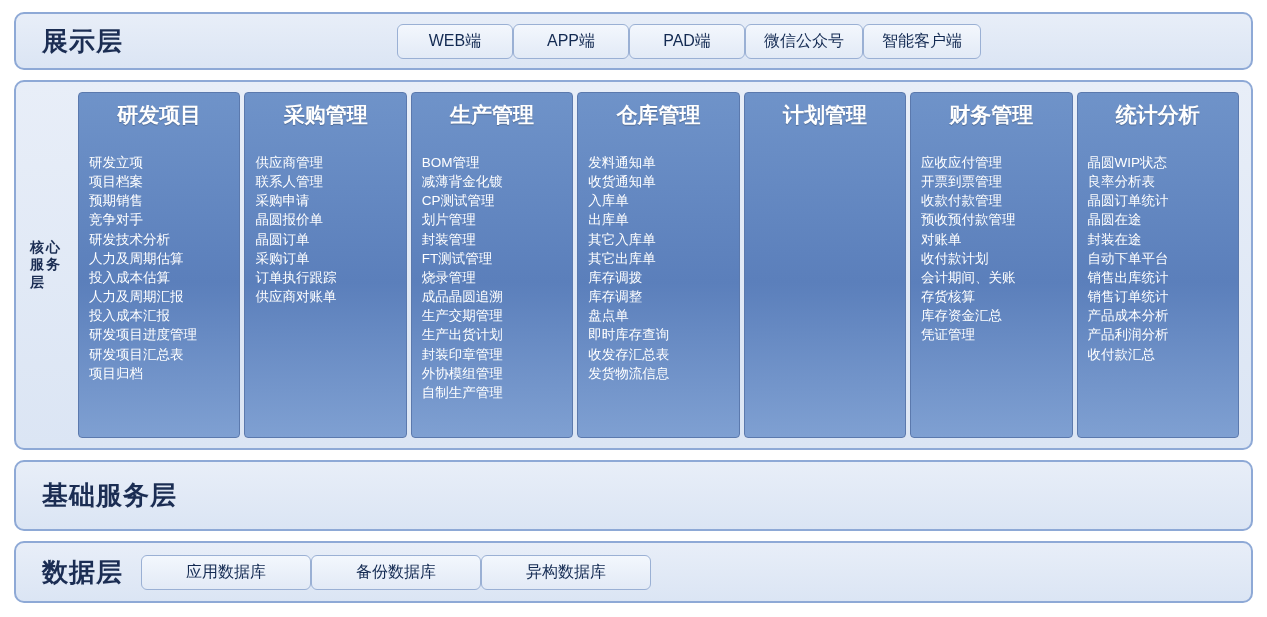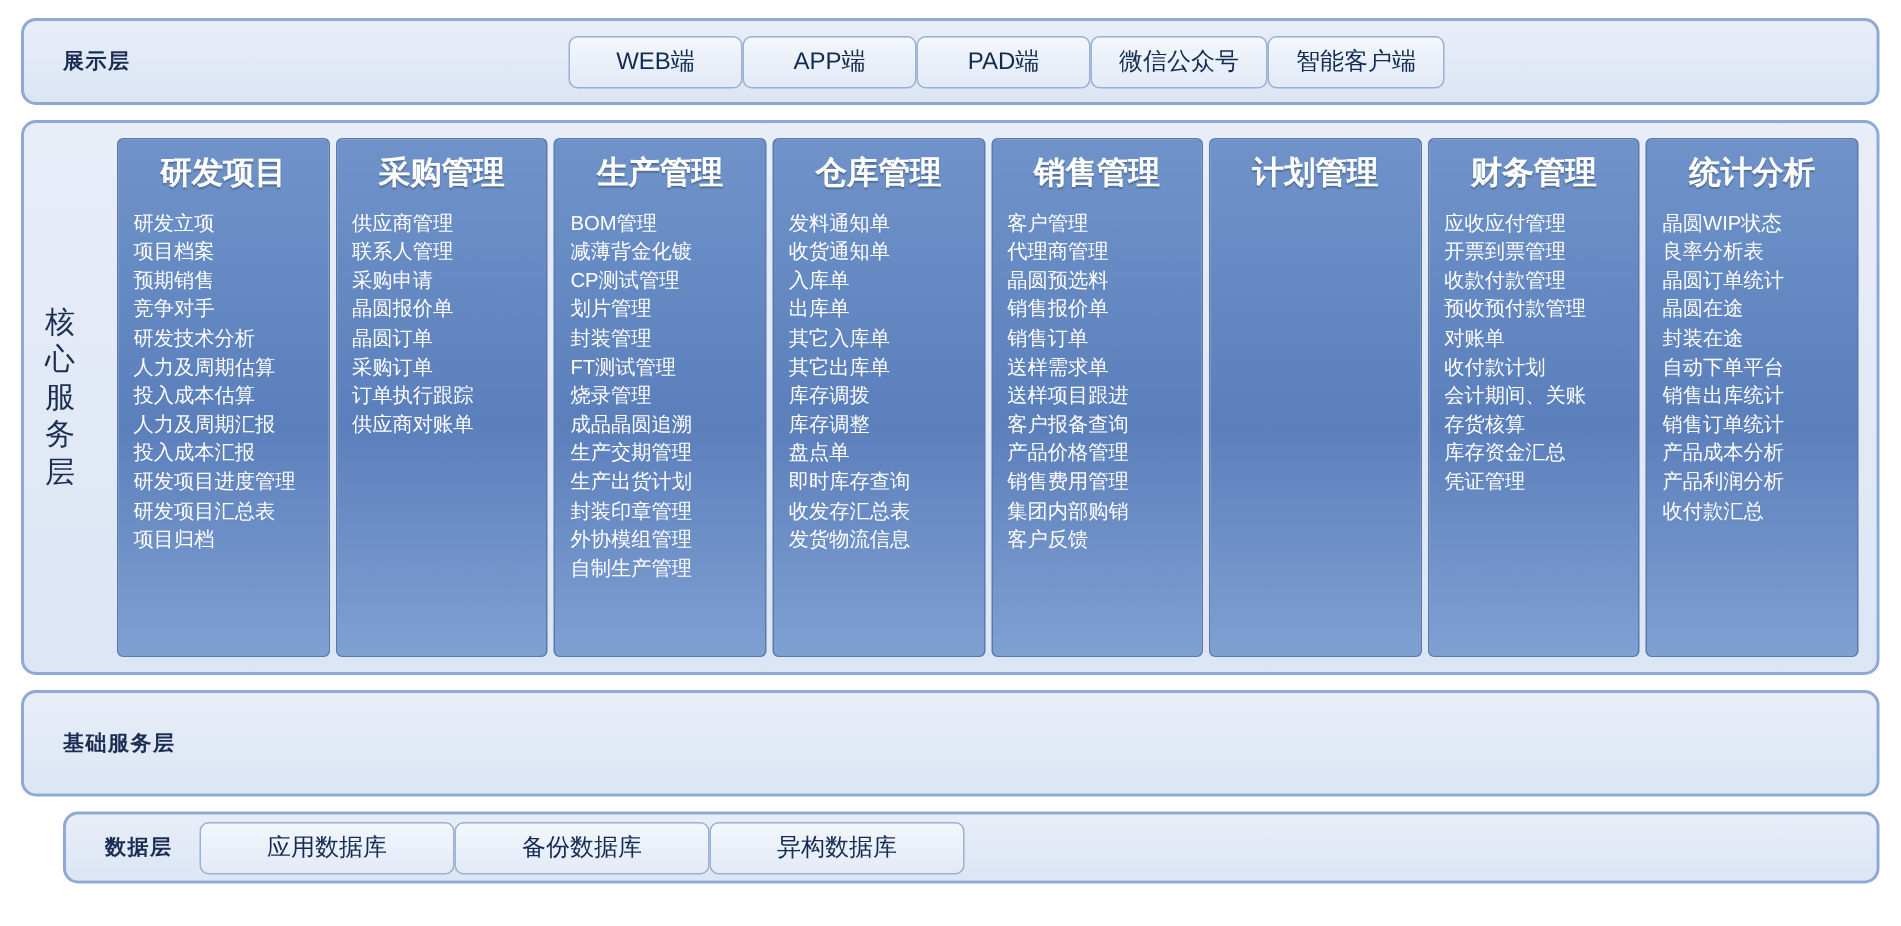--- a/index.html
+++ b/index.html
@@ -20,21 +20,21 @@
   .band{
     box-sizing:border-box;
     border:2px solid #8ea9d6;
     border-radius:10px;
     background:linear-gradient(180deg,#e8eef8 0%,#dbe5f4 100%);
     display:flex;
     align-items:center;
     margin-bottom:10px;
   }
   .band-title{
-    font-size:14px;
+    font-size:26px;
     font-weight:bold;
     color:#1b2d53;
     padding:0 18px 0 26px;
     white-space:nowrap;
     letter-spacing:1px;
   }
   .band-items{
     flex:1;
     display:flex;
     align-items:center;
@@ -66,22 +66,22 @@
     height:370px;
     align-items:stretch;
     padding:10px 12px 10px 0;
   }
   .core-title{
     width:62px;
     flex:0 0 62px;
     display:flex;
     align-items:center;
     justify-content:center;
-    font-size:20px;
-    font-weight:normal;
+    font-size:14px;
+    font-weight:bold;
     color:#1b2d53;
     line-height:1.25;
     letter-spacing:2px;
     padding:0 12px 0 14px;
     box-sizing:border-box;
   }
   .core-cols{
     flex:1;
     display:flex;
     gap:4px;
@@ -96,39 +96,39 @@
     display:flex;
     flex-direction:column;
     padding:8px 6px 6px 6px;
     overflow:hidden;
   }
   .col-head{
     font-size:21px;
     font-weight:bold;
     color:#ffffff;
     text-align:center;
-    margin-bottom:10px;
+    margin-bottom:24px;
     text-shadow:0 1px 1px rgba(0,0,0,.25);
     white-space:nowrap;
   }
   .col-list{
     list-style:none;
     margin:0;padding:0 0 0 4px;
     font-size:13.5px;
     line-height:1.42;
     color:#ffffff;
   }
   .col-list li{white-space:normal;}
   
   #basic{height:71px;}
   #basic .band-items{justify-content:space-between;padding-left:4px;}
   #basic .pill{min-width:auto;font-weight:bold;}
   #basic .pill.plainweight{font-weight:normal;}
   
-  #data{height:48px;margin-bottom:0;margin-left:28px;}
+  #data{height:62px;margin-bottom:0;}
   #data .band-items{justify-content:flex-start;}
   #data .pill{min-width:170px;}
 </style>
 </head>
 <body>
 
 <div class="page">
 
   <div class="band" id="presentation">
     <div class="band-title">展示层</div>
@@ -207,37 +207,20 @@
           <li>其它出库单</li>
           <li>库存调拨</li>
           <li>库存调整</li>
           <li>盘点单</li>
           <li>即时库存查询</li>
           <li>收发存汇总表</li>
           <li>发货物流信息</li>
         </ul>
       </div>
 
-      <div class="col">
-        <div class="col-head">销售管理</div>
-        <ul class="col-list">
-          <li>客户管理</li>
-          <li>代理商管理</li>
-          <li>晶圆预选料</li>
-          <li>销售报价单</li>
-          <li>销售订单</li>
-          <li>送样需求单</li>
-          <li>送样项目跟进</li>
-          <li>客户报备查询</li>
-          <li>产品价格管理</li>
-          <li>销售费用管理</li>
-          <li>集团内部购销</li>
-          <li>客户反馈</li>
-        </ul>
-      </div>
 
       <div class="col">
         <div class="col-head">计划管理</div>
       </div>
 
       <div class="col">
         <div class="col-head">财务管理</div>
         <ul class="col-list">
           <li>应收应付管理</li>
           <li>开票到票管理</li>

